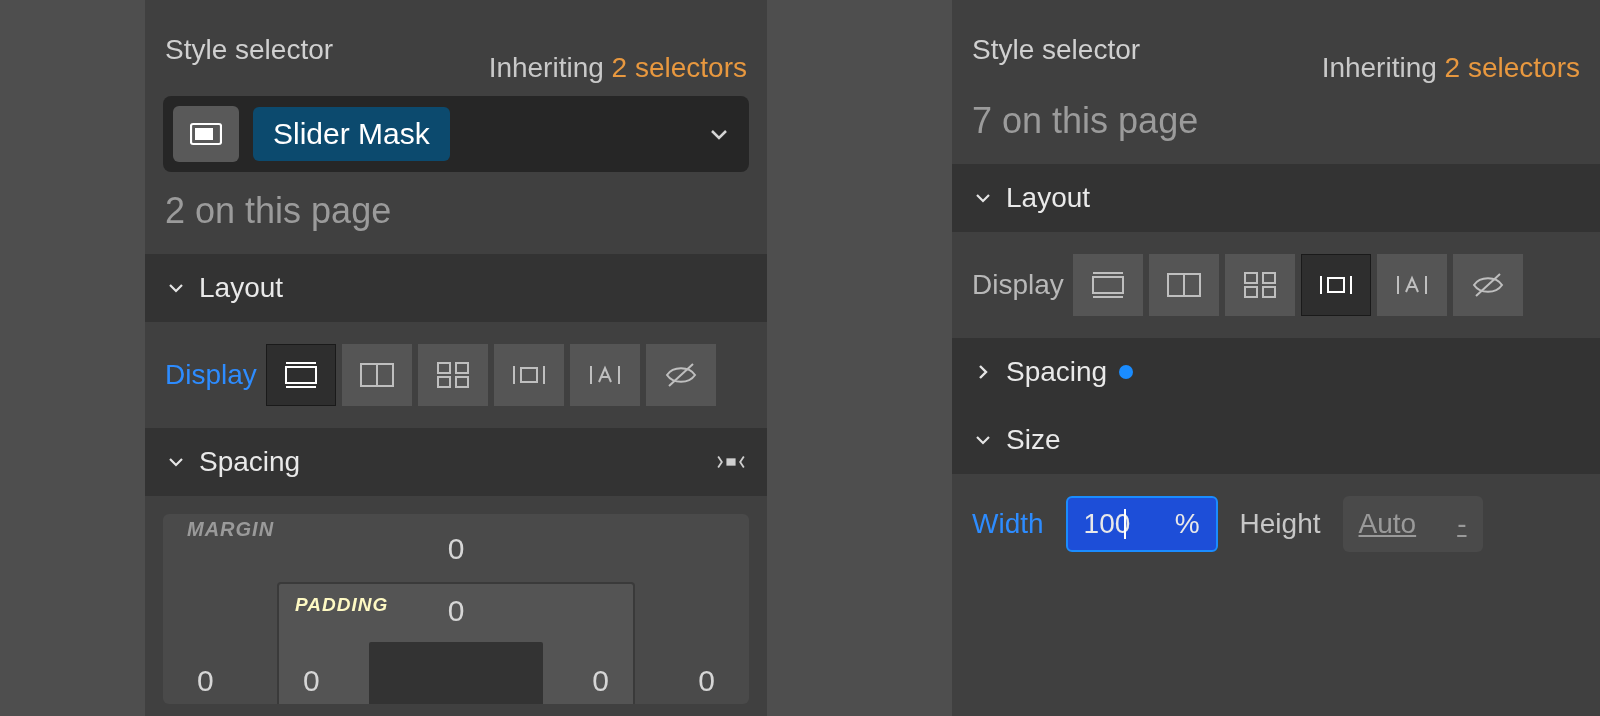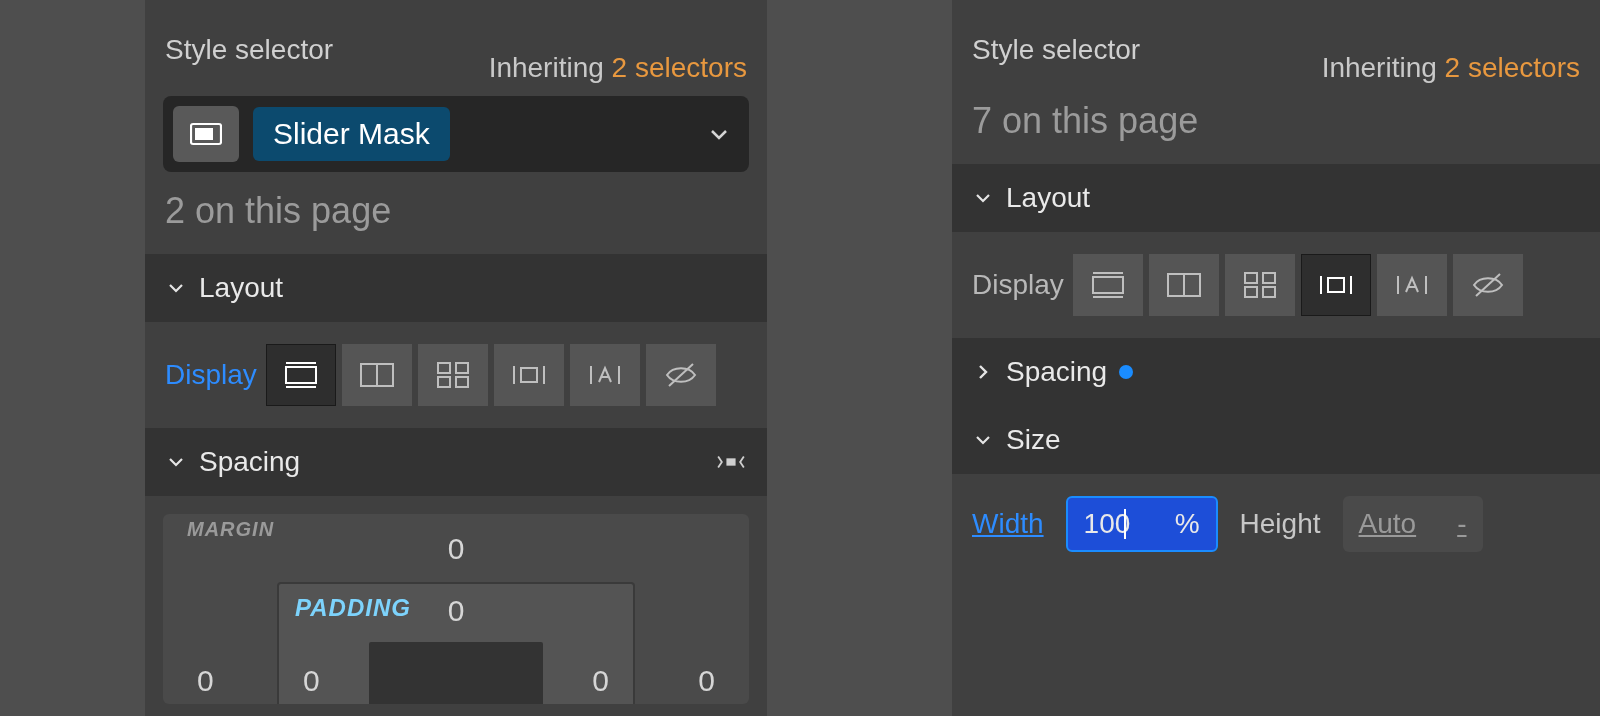--- a/index.html
+++ b/index.html
@@ -96,21 +96,21 @@
   .spacing-body .top-val {
     position:absolute; left:50%; top:18px; transform:translateX(-50%);
     color:#d6d6d6; font-size:30px;
   }
   .padding-box {
     position:absolute; left:114px; right:114px; top:68px; bottom:-20px;
     background:#545454; border-radius:4px;
     border:2px solid #3a3a3a;
   }
   .padding-box .padding-label {
-    color:#7dd3fc; font-style: italic; font-size:24px; font-weight:600; letter-spacing:1px;
+    color:#fef9c3; font-style: italic; font-size:19px; font-weight:600; letter-spacing:1px;
     position:absolute; left:16px; top:10px;
   }
   .padding-box .p-top {
     position:absolute; left:50%; top:10px; transform:translateX(-50%);
     color:#d6d6d6; font-size:30px;
   }
   .inner-box {
     position:absolute; left:90px; right:90px; top:58px; bottom:-10px;
     background:#333; border-radius:2px;
   }
@@ -118,21 +118,21 @@
   .pl { position:absolute; left:140px; bottom:6px; color:#d6d6d6; font-size:30px; }
   .pr { position:absolute; right:140px; bottom:6px; color:#d6d6d6; font-size:30px; }
   .mr { position:absolute; right:34px; bottom:6px; color:#d6d6d6; font-size:30px; }
 
   
   .size-row {
     display:flex; align-items:center; gap:22px;
     padding: 22px 20px; background:#404040;
     font-size:28px;
   }
-  .size-row .lbl-active { color:#2d8cff;text-decoration:underline; }
+  .size-row .lbl-active { color:#2d8cff; }
   .size-row .lbl-muted { color:#c7c7c7; }
   .num-input {
     display:flex; align-items:center; gap:10px;
     background:#1d4ed8; border:2px solid #1a8cff; border-radius:6px;
     padding: 10px 16px; font-size:28px; color:#e9e9e9;
     width:152px; justify-content:space-between;
   }
   .num-input .caret { display:inline-block; width:2px; height:30px; background:#fff; margin-left:-6px; }
   .auto-field {
     background:#4a4a4a; border-radius:6px; padding:12px 16px; font-size:28px; color:#9a9a9a;

